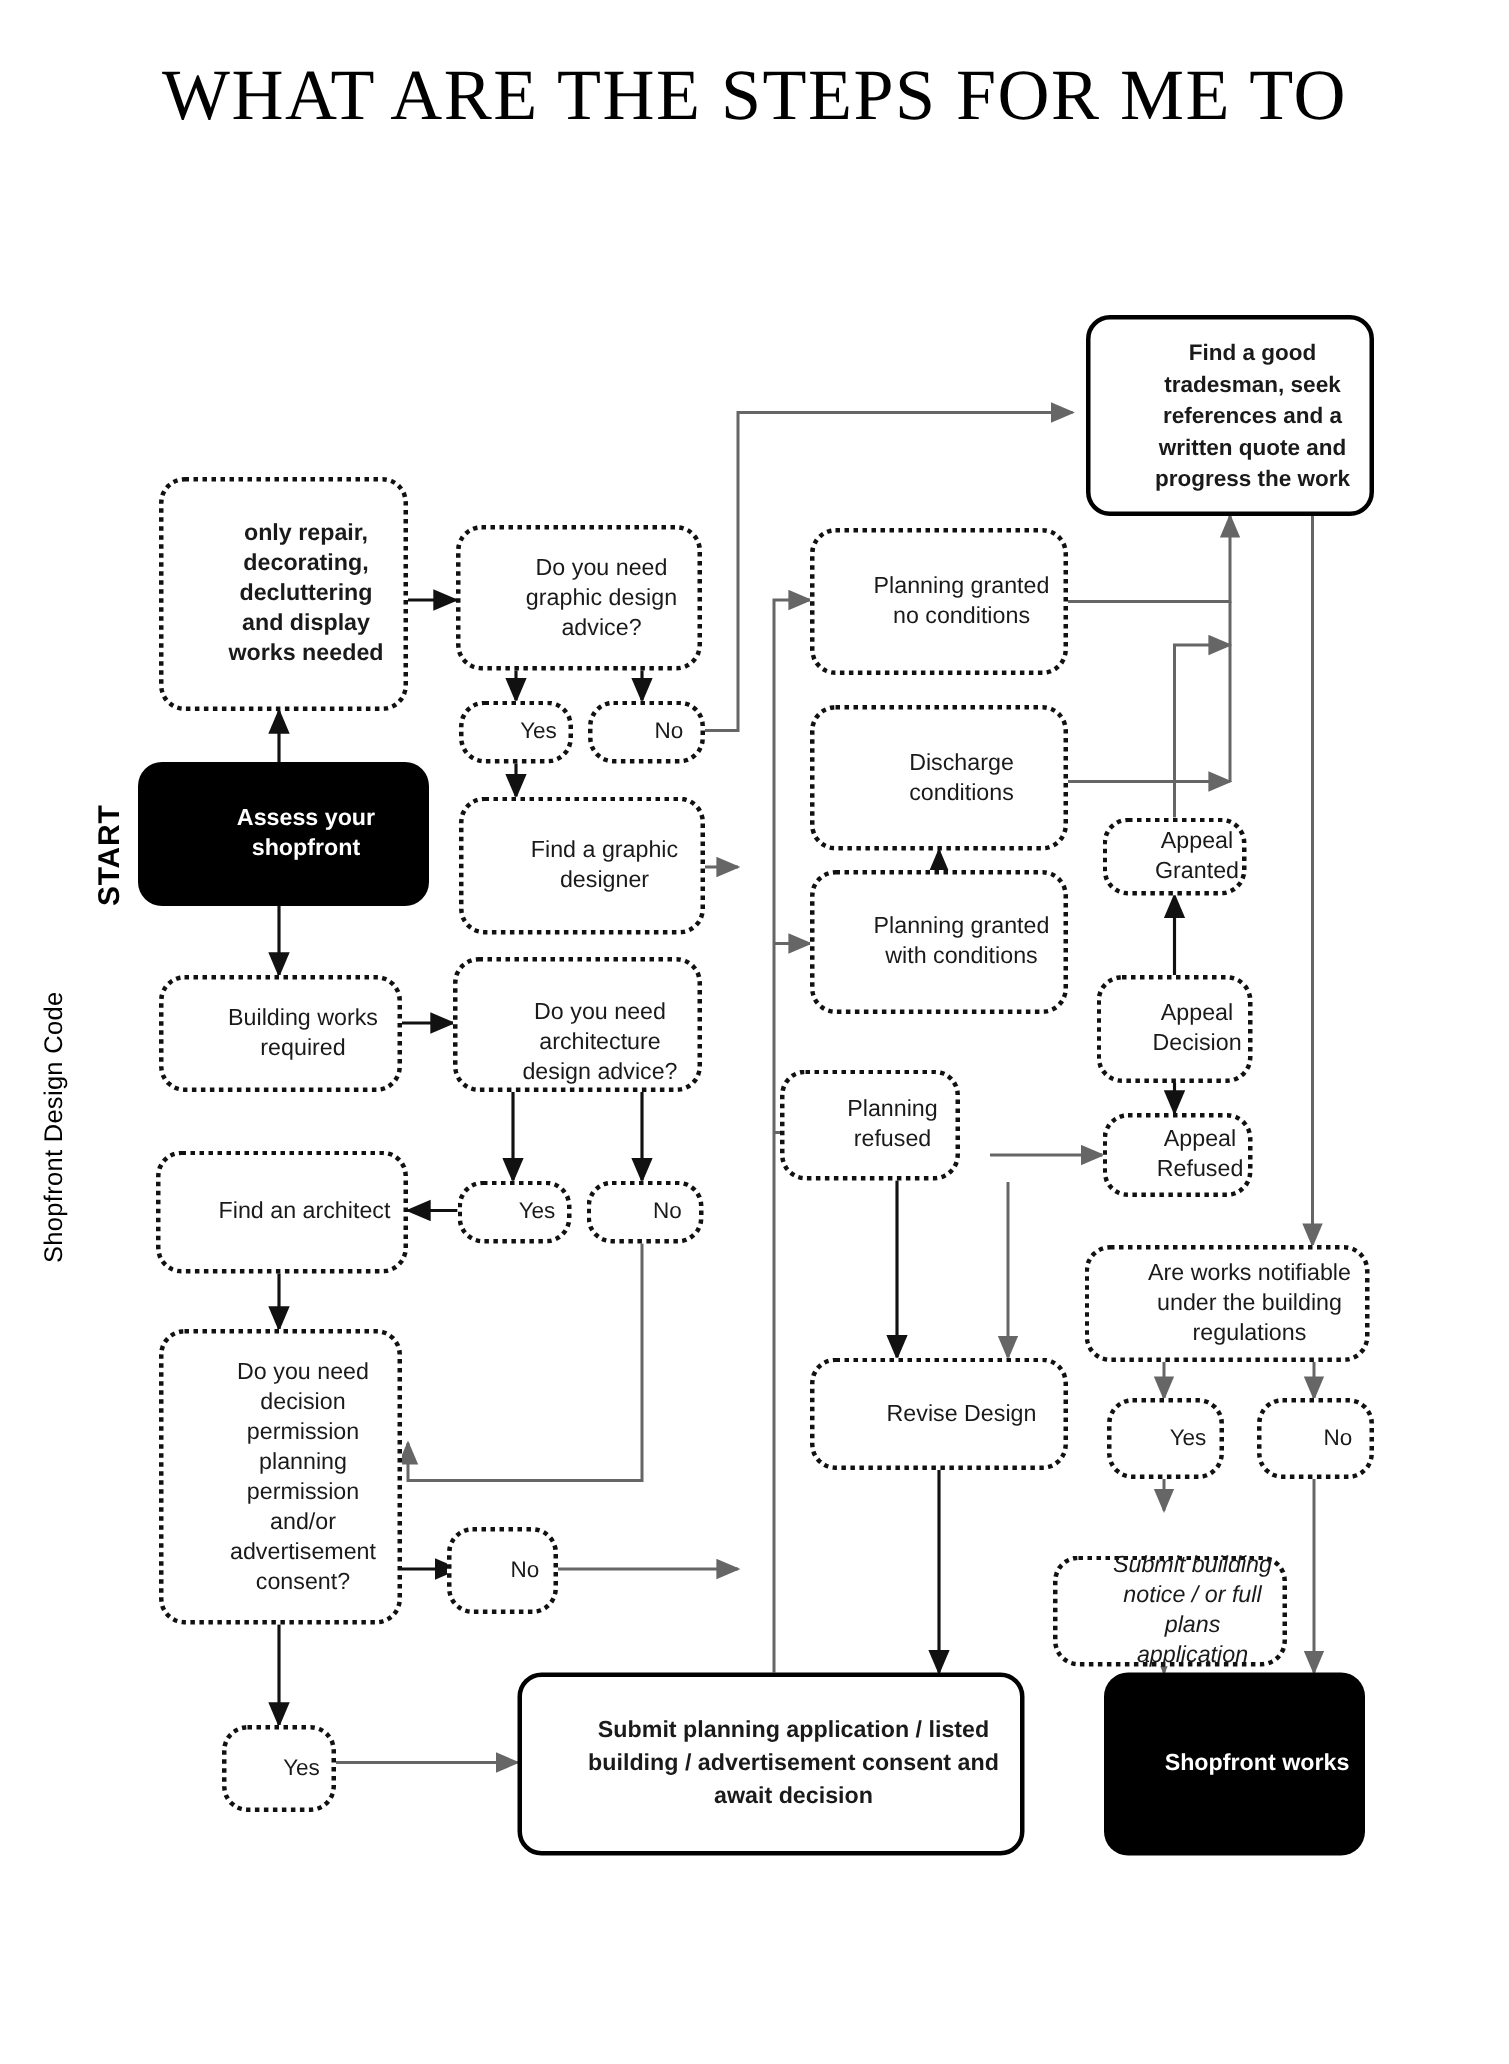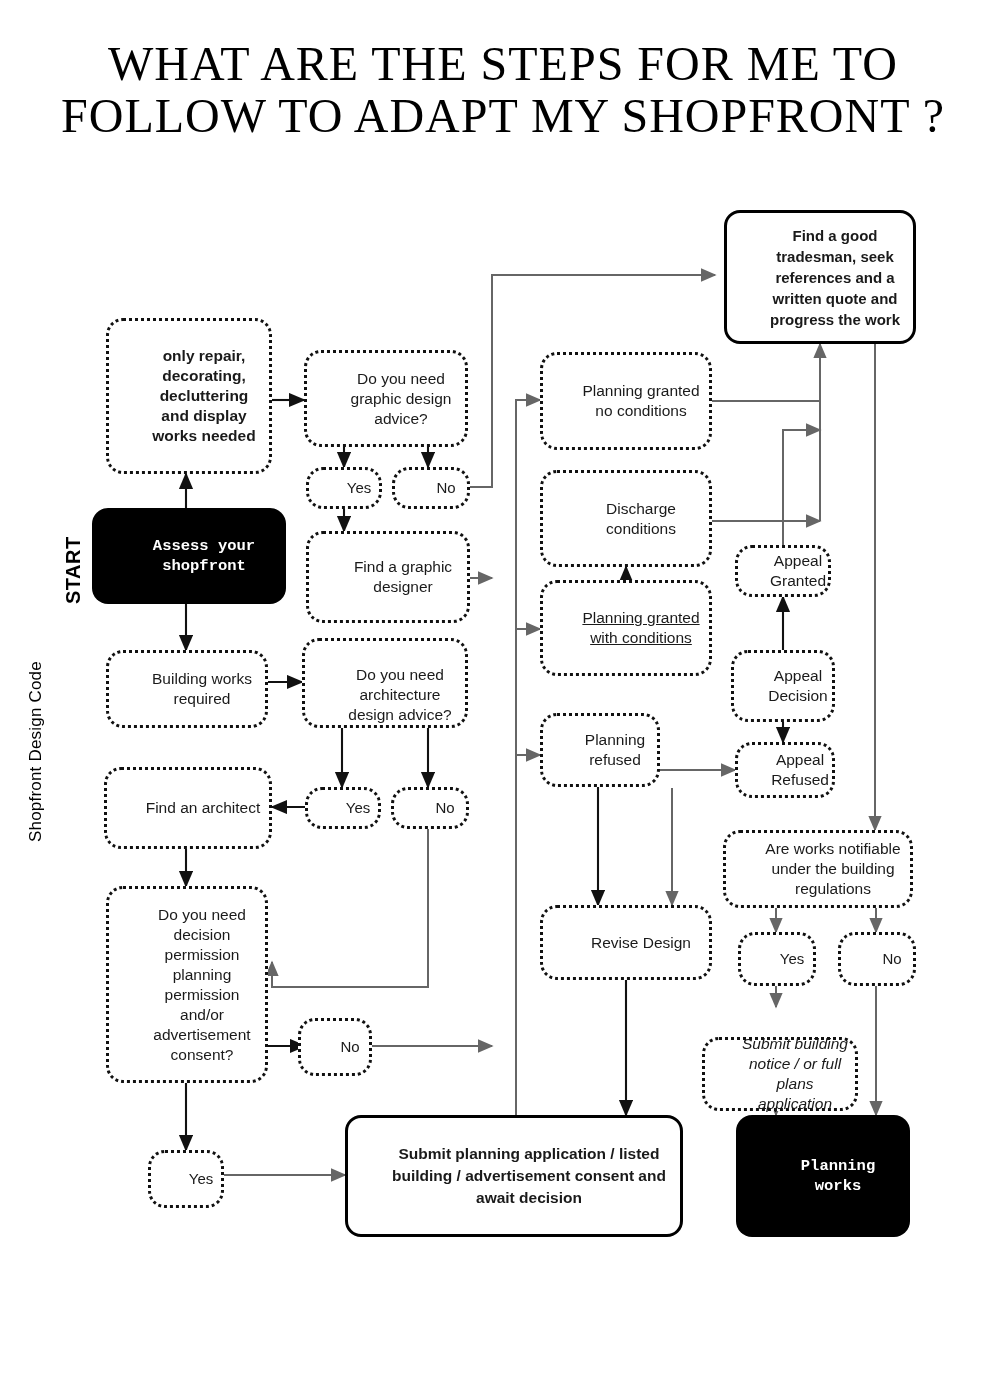--- a/index.html
+++ b/index.html
@@ -25,29 +25,28 @@
 
   
   .node{position:absolute;box-sizing:border-box;display:flex;
         align-items:center;justify-content:center;text-align:center;
         color:#1a1a1a;font-size:15.5px;line-height:20px;padding-left:30px;}
   .node span{display:block;padding:0 7px;}
 
   .dotted{border:3px dotted #111;border-radius:17px;background:#fff;}
   .solid{border:3px solid #000;border-radius:16px;background:#fff;
          font-weight:bold;}
-  .filled{background:#000;color:#fff;border-radius:16px;font-weight:bold;font-family:Liberation Mono, monospace;}
+  .filled{background:#000;color:#fff;border-radius:16px;font-weight:bold;}
   .small{font-size:15px;}
 </style>
 </head>
 <body>
 
 <div id="title">
   <span class="l">WHAT ARE THE STEPS FOR ME TO</span>
-  <span class="l">FOLLOW TO ADAPT MY SHOPFRONT ?</span>
 </div>
 
 <div class="vlabel" id="label-start">START</div>
 <div class="vlabel" id="label-code">Shopfront Design Code</div>
 
 <svg id="wires" viewBox="0 0 1006 1376" xmlns="http://www.w3.org/2000/svg">
   <defs>
     <marker id="abk" markerWidth="9" markerHeight="9" refX="7.2" refY="3.4" orient="auto" markerUnits="strokeWidth">
       <path d="M0,0 L8,3.4 L0,6.8 z" fill="#111"></path>
     </marker>
@@ -193,25 +192,25 @@
   </div>
 
 <div class="node dotted" style="left:540px;top:352px;width:172px;height:98px;">
   <span>Planning granted no conditions</span>
   </div>
 
 <div class="node dotted" style="left:540px;top:470px;width:172px;height:97px;">
   <span>Discharge conditions</span>
   </div>
 
-<div class="node dotted" style="left:540px;top:580px;width:172px;height:96px;text-decoration:underline;">
+<div class="node dotted" style="left:540px;top:580px;width:172px;height:96px;">
   <span>Planning granted with conditions</span>
   </div>
 
-<div class="node dotted" style="left:540px;top:713px;width:120px;height:74px;">
+<div class="node dotted" style="left:520px;top:713px;width:120px;height:74px;">
   <span>Planning refused</span>
   </div>
 
 <div class="node dotted" style="left:540px;top:905px;width:172px;height:75px;">
   <span>Revise Design</span>
   </div>
 
 <div class="node solid" style="left:345px;top:1115px;width:338px;height:122px;font-size:15.5px;line-height:22px;border-radius:16px;">
   <span>Submit planning application / listed building / advertisement consent and await decision</span>
   </div>
@@ -242,14 +241,14 @@
 
 <div class="node dotted small" style="left:838px;top:932px;width:78px;height:54px;">
   <span>No</span>
   </div>
 
 <div class="node dotted" style="left:702px;top:1037px;width:156px;height:74px;font-style:italic;">
   <span>Submit building notice / or full plans application</span>
   </div>
 
 <div class="node filled" style="left:736px;top:1115px;width:174px;height:122px;">
-  <span>Planning works</span>
+  <span>Shopfront works</span>
   </div>
 
 </body></html>

